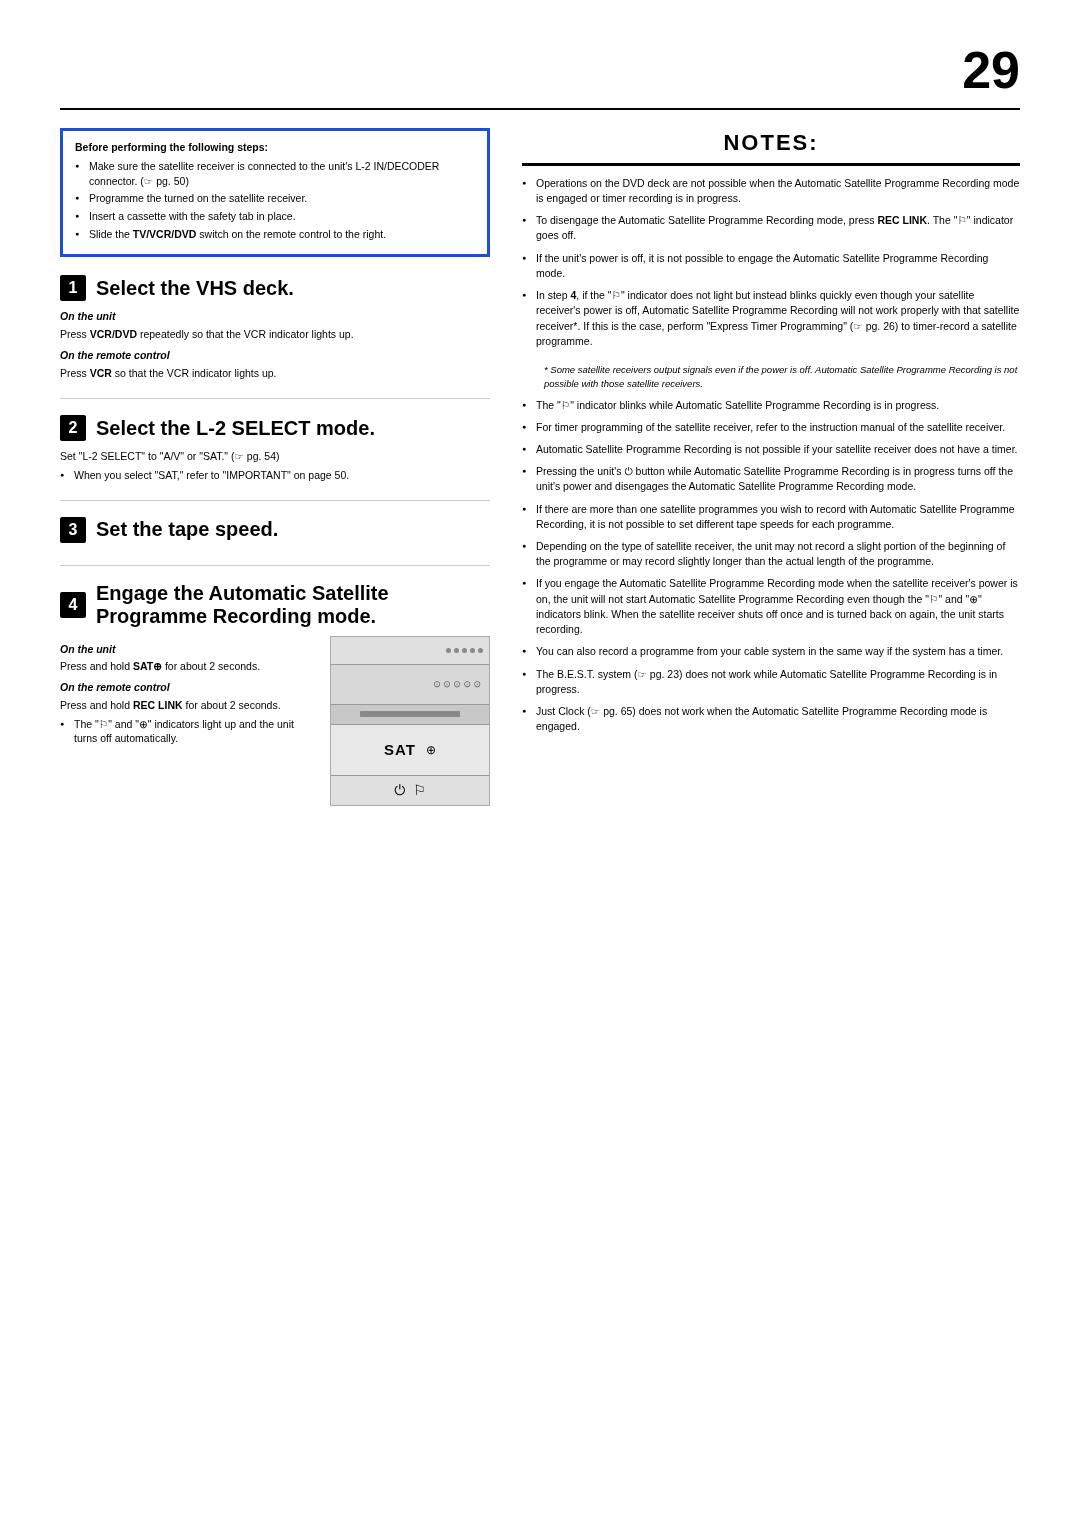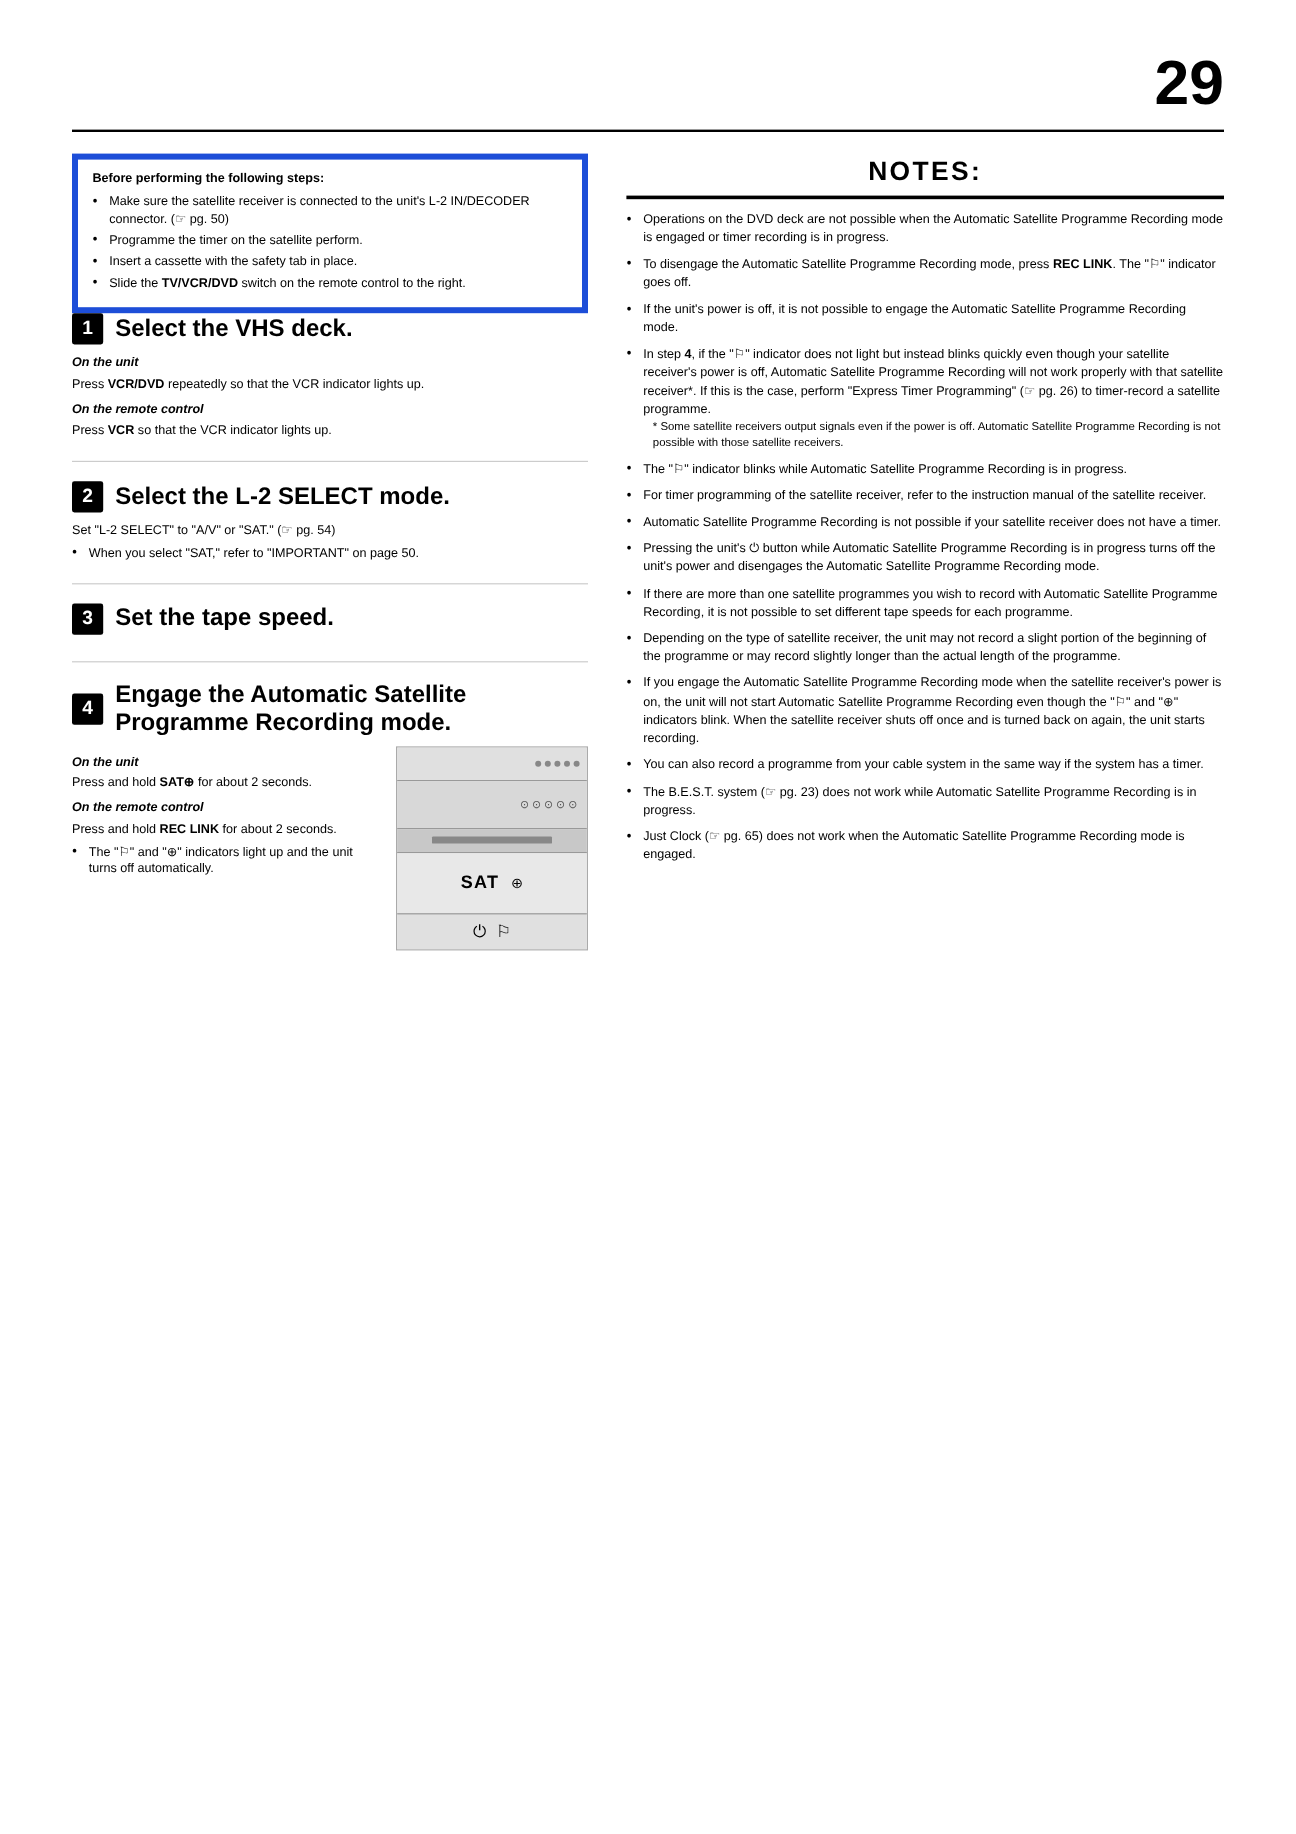--- a/index.html
+++ b/index.html
@@ -28,22 +28,23 @@
     }
     .left-column {
       flex: 0 0 430px;
       max-width: 430px;
     }
     .right-column {
       flex: 1;
     }
     
     .before-box {
-      border: 5px solid #1d4ed8;
+      border: 3px solid #1d4ed8;
       padding: 10px 12px;
+      margin-bottom: 18px;
       font-size: 10.5px;
     }
     .before-box .before-title {
       font-weight: bold;
       margin-bottom: 6px;
     }
     .before-box ul {
       list-style: none;
       padding: 0;
     }
@@ -211,45 +212,46 @@
       line-height: 1.45;
     }
     .notes-section ul li::before {
       content: "●";
       position: absolute;
       left: 0;
       font-size: 7px;
       top: 2px;
     }
     .notes-section ul li .italic-note {
+      font-style: italic;
       font-size: 9.5px;
       display: block;
       padding-left: 8px;
-      margin-top: 0;
+      margin-top: 14px;
     }
     b, strong { font-weight: bold; }
     .tape-speed-symbol {
       font-size: 13px;
       letter-spacing: 1px;
     }
   </style>
 </head>
 <body>
 
 <div class="page-number">29</div>
 
 <div class="main-layout">
 
   <div class="left-column">
 
     <div class="before-box">
       <div class="before-title">Before performing the following steps:</div>
       <ul>
         <li>Make sure the satellite receiver is connected to the unit's L-2 IN/DECODER connector. (☞ pg. 50)</li>
-        <li>Programme the timer on the satellite perform.</li>
+        <li>Programme the turned on the satellite receiver.</li>
         <li>Insert a cassette with the safety tab in place.</li>
         <li>Slide the <b>TV/VCR/DVD</b> switch on the remote control to the right.</li>
       </ul>
     </div>
 
     <div class="step">
       <div class="step-header">
         <div class="step-number">1</div>
         <div class="step-title">Select the VHS deck.</div>
       </div>

